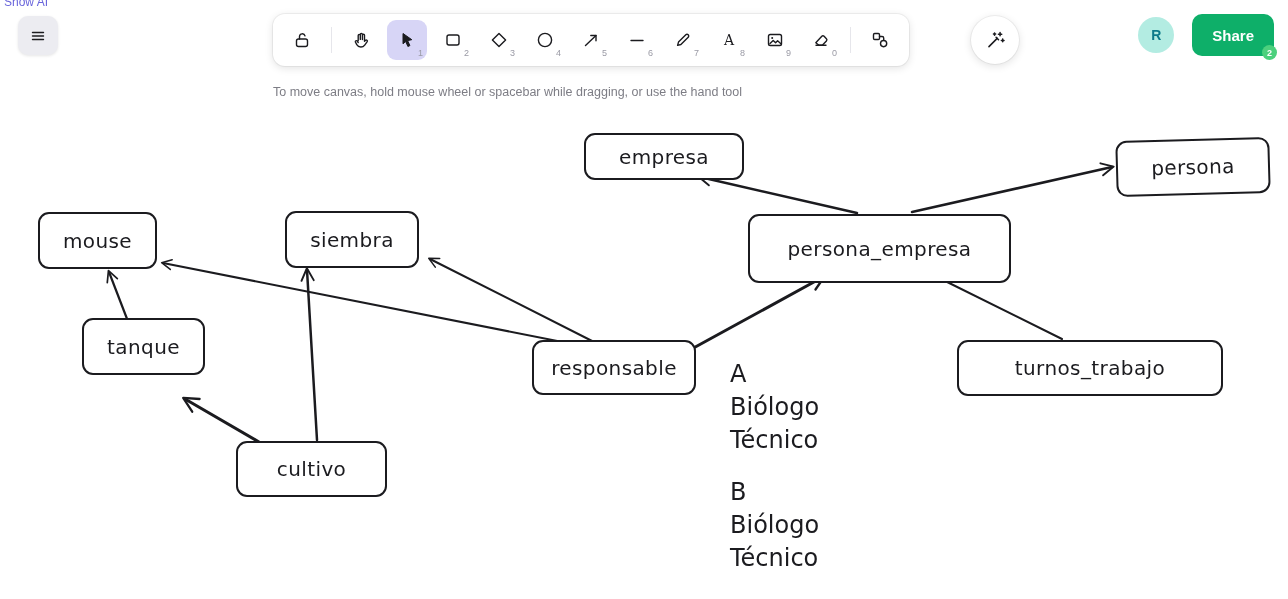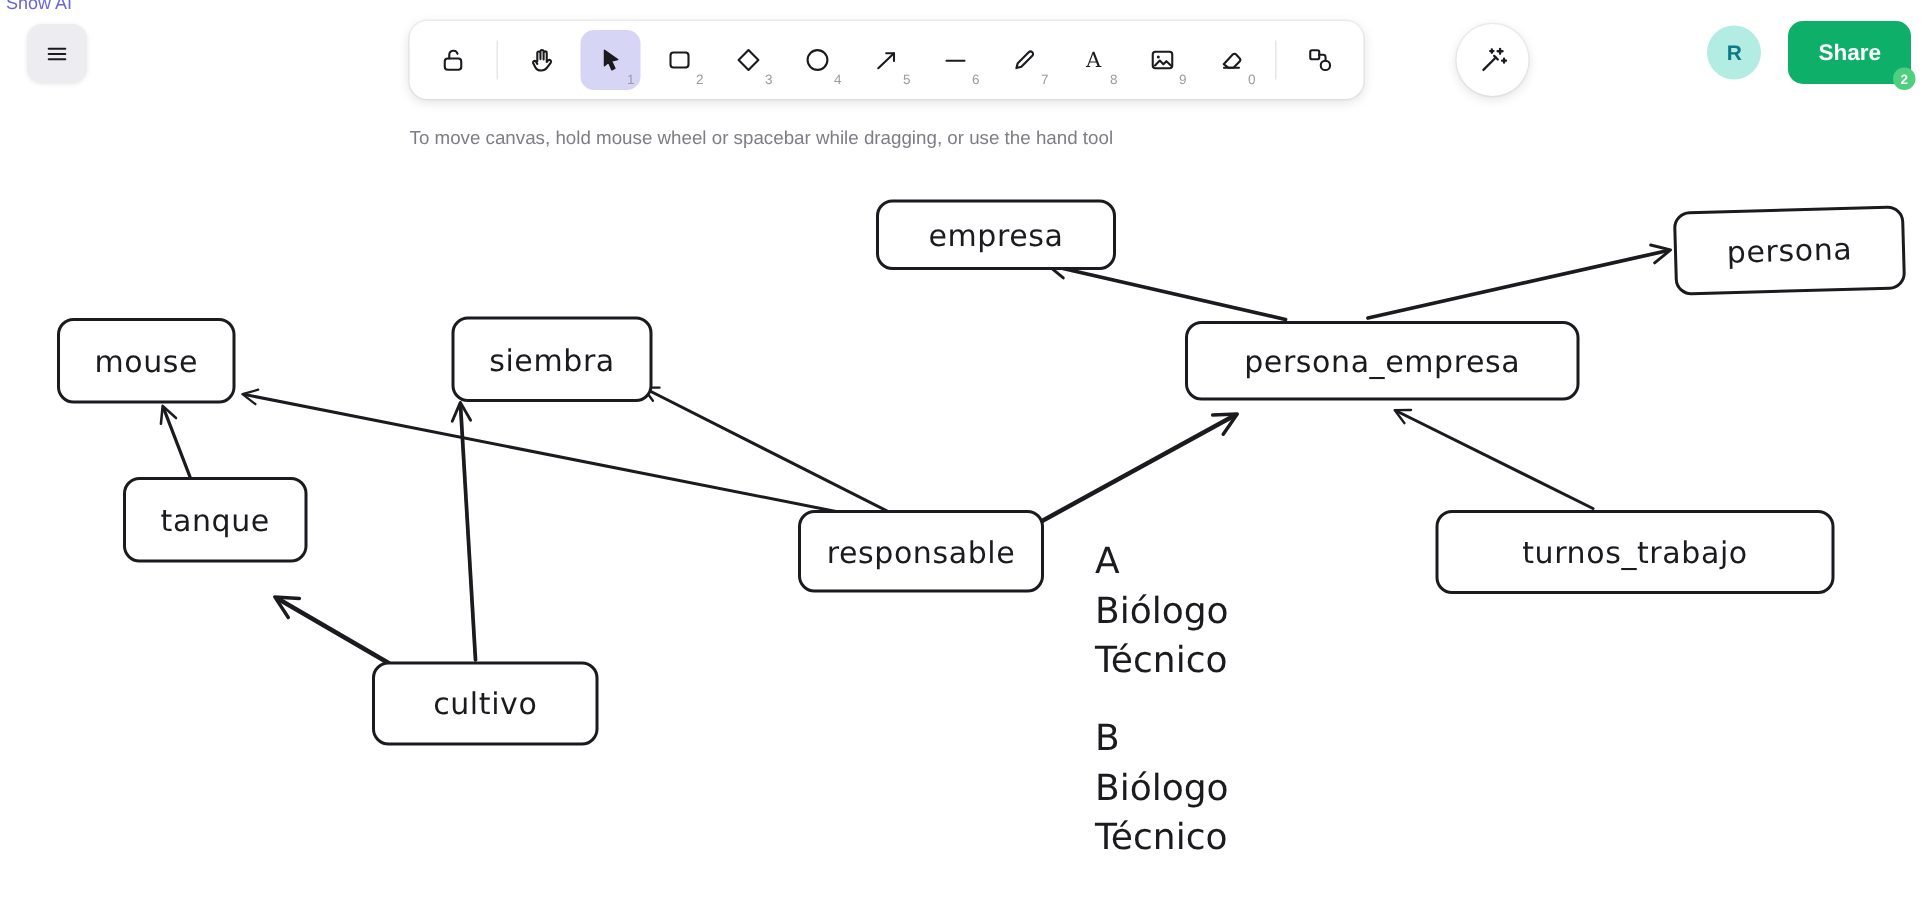--- a/index.html
+++ b/index.html
@@ -220,26 +220,26 @@
           <line x1="134" y1="337" x2="109" y2="272" stroke="#1b1b1f" stroke-width="2.2" stroke-linecap="round" marker-end="url(#ah)"></line>
           <line x1="259" y1="442" x2="185" y2="399" stroke="#1b1b1f" stroke-width="3" stroke-linecap="round" marker-end="url(#ah)"></line>
           <line x1="317" y1="440" x2="307" y2="270" stroke="#1b1b1f" stroke-width="2.5" stroke-linecap="round" marker-end="url(#ah)"></line>
           <line x1="1062" y1="339" x2="931" y2="274" stroke="#1b1b1f" stroke-width="2" stroke-linecap="round" marker-end="url(#ah)"></line>
         </g>
     </svg>
     <div id="nodes">
         <div class="node" style="left: 584px; top: 133px; width: 160px; height: 47px; border-radius: 11px;">empresa</div>
         <div class="node" style="left: 1116px; top: 139px; width: 154px; height: 56px; transform: rotate(-1.6deg);">persona</div>
         <div class="node" style="left: 38px; top: 212px; width: 119px; height: 57px;">mouse</div>
-        <div class="node" style="left: 301px; top: 211px; width: 134px; height: 57px;">siembra</div>
-        <div class="node" style="left: 790px; top: 214px; width: 263px; height: 53px;">persona_empresa</div>
+        <div class="node" style="left: 285px; top: 211px; width: 134px; height: 57px;">siembra</div>
+        <div class="node" style="left: 748px; top: 214px; width: 263px; height: 69px;">persona_empresa</div>
         <div class="node" style="left: 82px; top: 318px; width: 123px; height: 57px;">tanque</div>
         <div class="node" style="left: 532px; top: 340px; width: 164px; height: 55px;">responsable</div>
         <div class="node" style="left: 957px; top: 340px; width: 266px; height: 56px;">turnos_trabajo</div>
-        <div class="node" style="left: 236px; top: 441px; width: 151px; height: 56px; margin-left: 12px;">cultivo</div>
+        <div class="node" style="left: 236px; top: 441px; width: 151px; height: 56px;">cultivo</div>
       </div>
     <div id="texts">
         <div class="free-text" style="left: 730px; top: 358px;">
           <div>A</div>
           <div>Biólogo</div>
           <div>Técnico</div>
         </div>
         <div class="free-text" style="left: 730px; top: 476px;">
           <div>B</div>
           <div>Biólogo</div>

